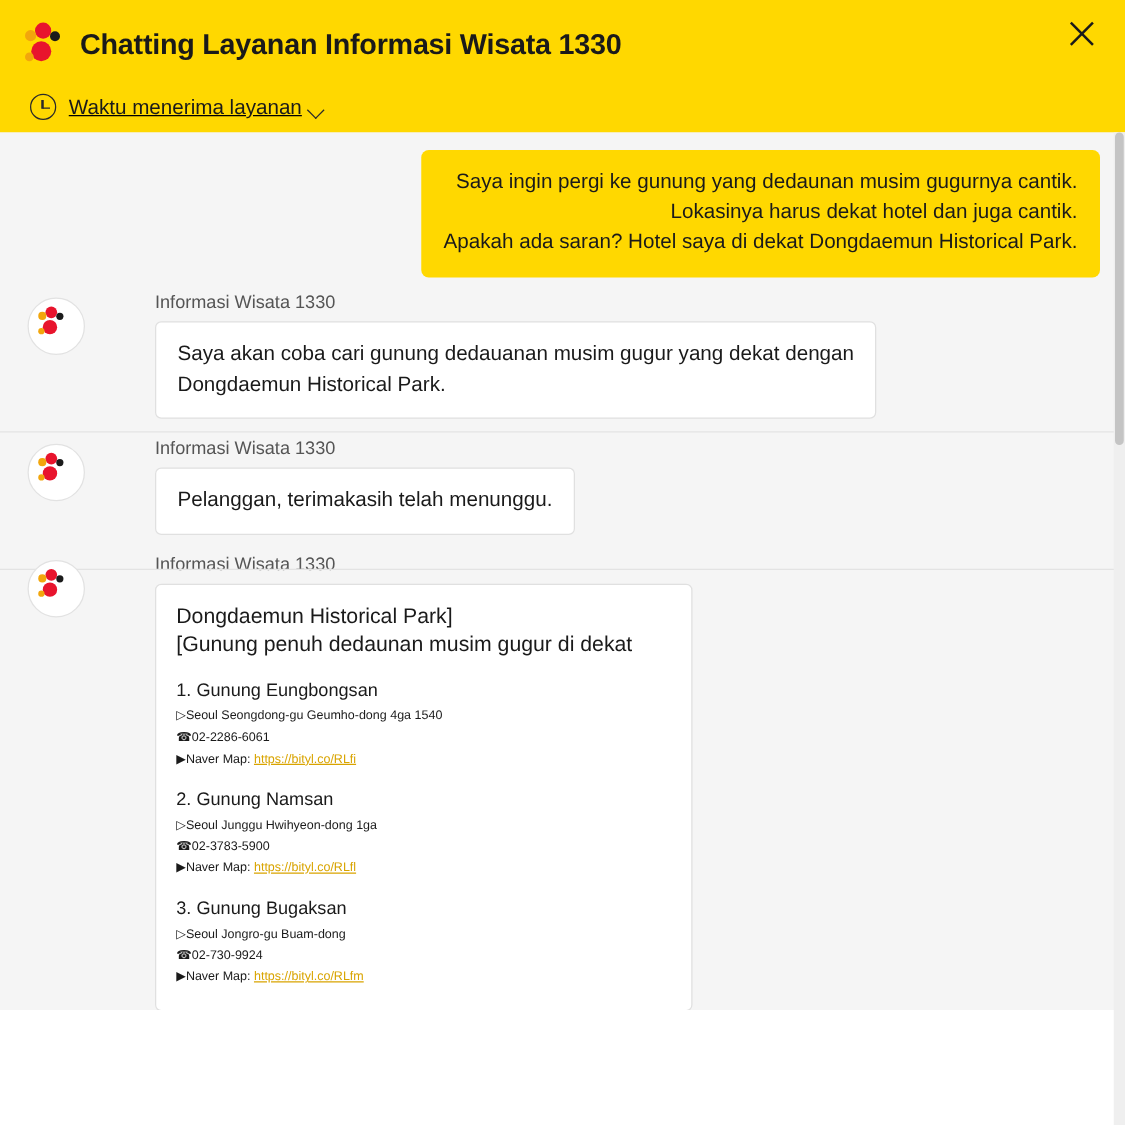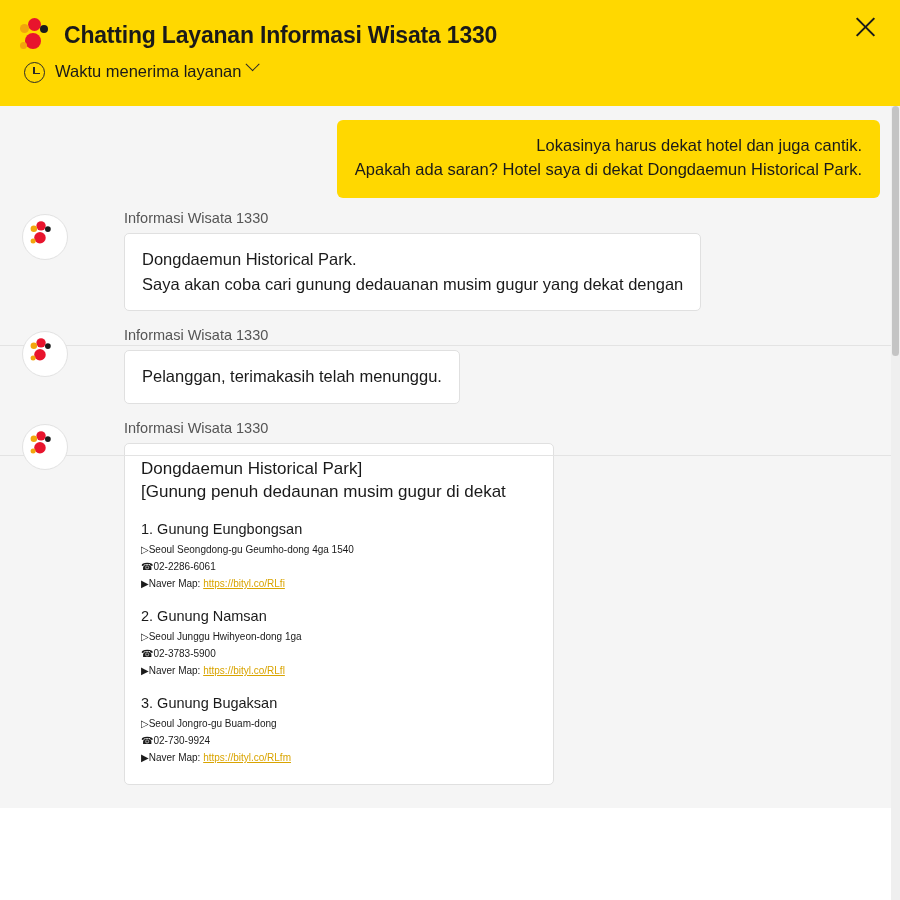--- a/index.html
+++ b/index.html
@@ -57,24 +57,25 @@
     position: absolute;
     left: 3px; top: 14px;
     width: 25px; height: 2px;
     background: #1a1a1a;
   }
   .close-btn:before { transform: rotate(45deg); }
   .close-btn:after { transform: rotate(-45deg); }
 
   .header-sub {
     display: flex;
-    align-items: flex-start;
+    align-items: flex-end;
     height: 34px;
     padding-left: 6px;
     cursor: pointer;
+    text-decoration: underline;
   }
   .clock-icon {
     width: 21px; height: 21px;
     border: 1.8px solid #2a2a2a;
     border-radius: 50%;
     position: relative;
     margin-right: 10px;
     flex: 0 0 21px;
   }
   .clock-icon:before {
@@ -248,40 +249,41 @@
     </div>
   </div>
 
   <div class="chat">
 
     <div class="divider-line" style="top:239px;"></div>
     <div class="divider-line" style="top:349px;"></div>
 
     <div class="msg-out-wrap">
       <div class="bubble-out">
+        <div>Saya ingin pergi ke gunung yang dedaunan musim gugurnya cantik.</div>
         <div>Lokasinya harus dekat hotel dan juga cantik.</div>
         <div>Apakah ada saran? Hotel saya di dekat Dongdaemun Historical Park.</div>
       </div>
     </div>
 
     <div class="msg-in">
       <div class="avatar">
         <span class="k-logo">
           <i class="kl-b1"></i>
             <i class="kl-b2"></i>
             <i class="kl-b3"></i>
             <i class="kl-b4"></i>
             <i class="kl-b5"></i>
         </span>
       </div>
       <div class="in-body">
         <div class="sender">Informasi Wisata 1330</div>
         <div class="bubble-in wide">
+          <div>Saya akan coba cari gunung dedauanan musim gugur yang dekat dengan</div>
           <div>Dongdaemun Historical Park.</div>
-          <div>Saya akan coba cari gunung dedauanan musim gugur yang dekat dengan</div>
         </div>
       </div>
     </div>
 
     <div class="msg-in" style="padding-top:16px;">
       <div class="avatar">
         <span class="k-logo">
           <i class="kl-b1"></i>
             <i class="kl-b2"></i>
             <i class="kl-b3"></i>

